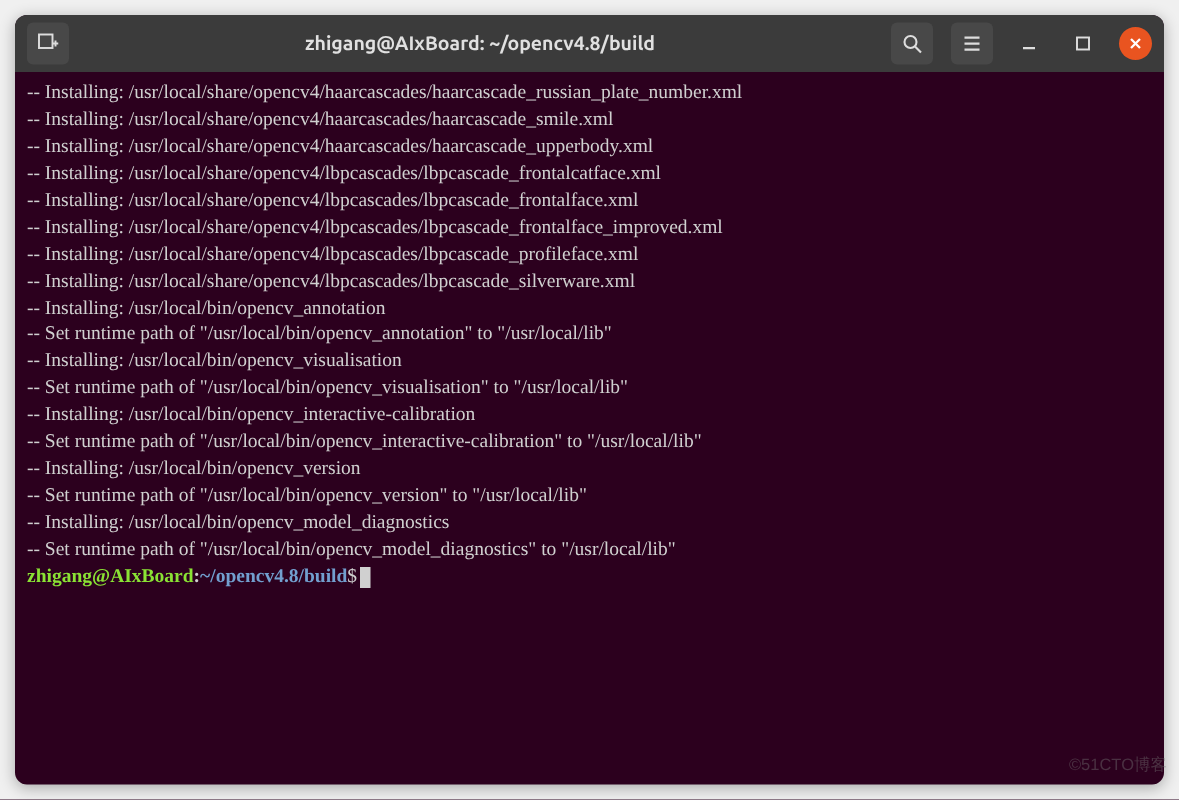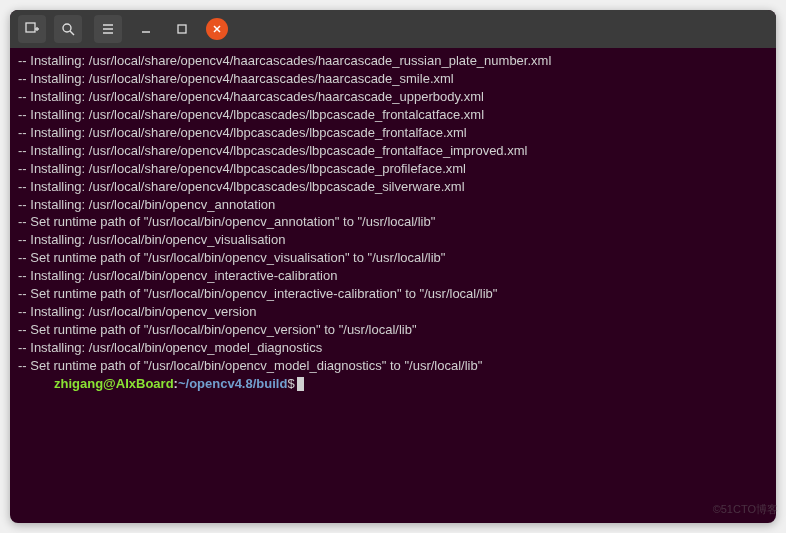--- a/index.html
+++ b/index.html
@@ -88,30 +88,29 @@
       justify-content: center;
       color: #fff;
     }
     .terminal-body {
       flex: 1;
       padding: 4px 8px;
       font-size: 13px;
       line-height: 1.38;
       color: #d0d0d0;
       overflow: hidden;
-      font-family: Liberation Sans, sans-serif;
+      font-family: Liberation Serif, serif;
       white-space: pre-wrap;
       word-break: break-all;
     }
     .output-line {
       color: #d0d0d0;
     }
     .prompt-line {
       display: inline;
-      margin-left: 36px;
     }
     .prompt-user {
       color: #8ae234;
       font-weight: bold;
     }
     .prompt-colon {
       color: #d0d0d0;
       font-weight: bold;
     }
     .prompt-path {
@@ -145,20 +144,21 @@
   <div class="titlebar">
     <div class="titlebar-left">
       <div class="tab-btn">
         <svg width="14" height="14" viewBox="0 0 14 14">
             <rect x="1" y="1" width="9" height="9" fill="none" stroke="#ddd" stroke-width="1.3"></rect>
             <line x1="10" y1="7" x2="14" y2="7" stroke="#ddd" stroke-width="1.3"></line>
             <line x1="12" y1="5" x2="12" y2="9" stroke="#ddd" stroke-width="1.3"></line>
           </svg>
       </div>
     </div>
+    <div class="titlebar-title">zhigang@AIxBoard: ~/opencv4.8/build</div>
     <div class="titlebar-right">
       <div class="header-btn">
         <svg width="14" height="14" viewBox="0 0 14 14">
             <circle cx="6" cy="6" r="4" fill="none" stroke="#ddd" stroke-width="1.4"></circle>
             <line x1="9" y1="9" x2="13" y2="13" stroke="#ddd" stroke-width="1.4"></line>
           </svg>
       </div>
       <div class="header-btn">
         <svg width="14" height="14" viewBox="0 0 14 14">
             <line x1="2" y1="3" x2="12" y2="3" stroke="#ddd" stroke-width="1.5"></line>

